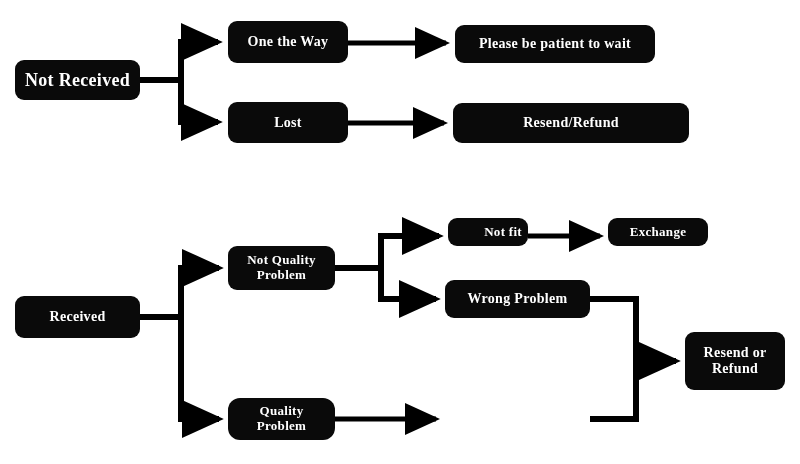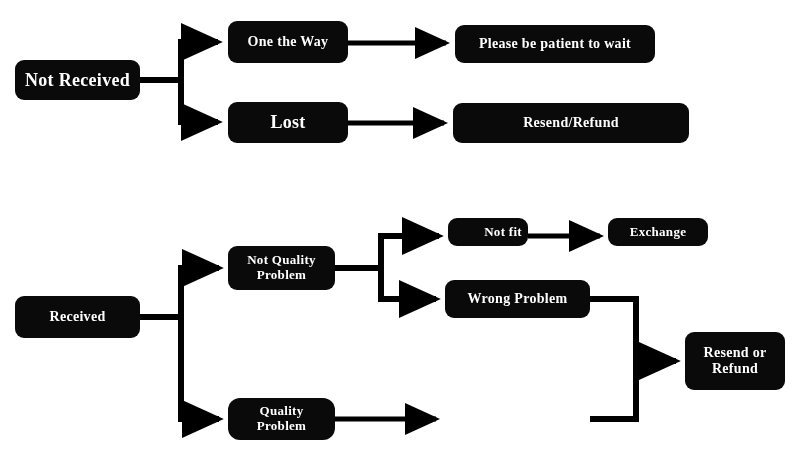--- a/index.html
+++ b/index.html
@@ -109,21 +109,21 @@
   </div>
 
   <div class="node-box" style="left:228px; top:21px; width:120px; height:42px; font-size:14px;">
     <span class="node-label">One the Way</span>
   </div>
 
   <div class="node-box" style="left:455px; top:25px; width:200px; height:38px; font-size:14px;">
     <span class="node-label">Please be patient to wait</span>
   </div>
 
-  <div class="node-box" style="left:228px; top:102px; width:120px; height:41px; font-size:18px;">
+  <div class="node-box" style="left:228px; top:102px; width:120px; height:41px; font-size:14px;">
     <span class="node-label">Lost</span>
   </div>
 
   <div class="node-box" style="left:453px; top:103px; width:236px; height:40px; font-size:14px;">
     <span class="node-label">Resend/Refund</span>
   </div>
 
   <div class="node-box" style="left:15px; top:296px; width:125px; height:42px; font-size:14px;align-items:center;">
     <span class="node-label">Received</span>
   </div>

